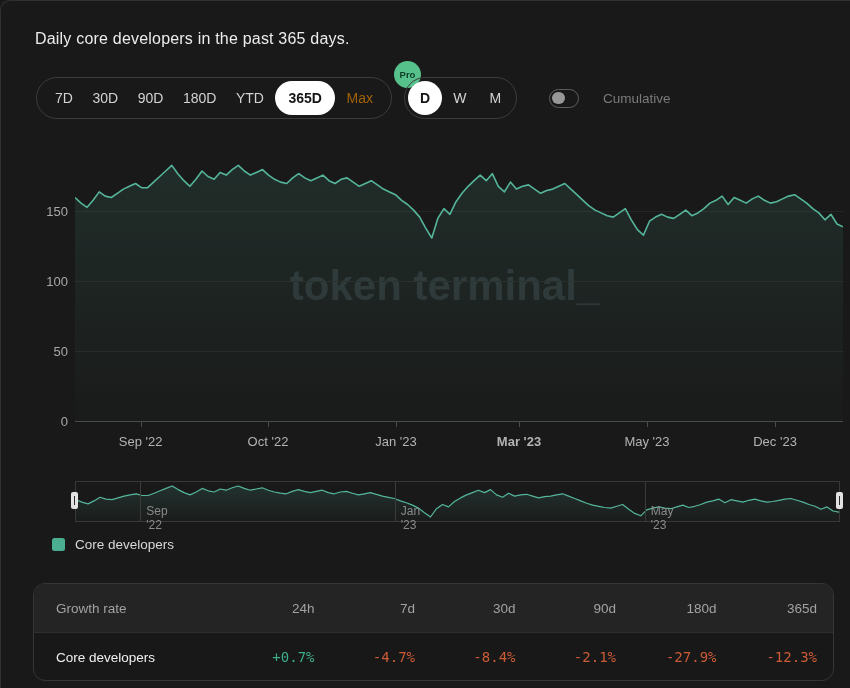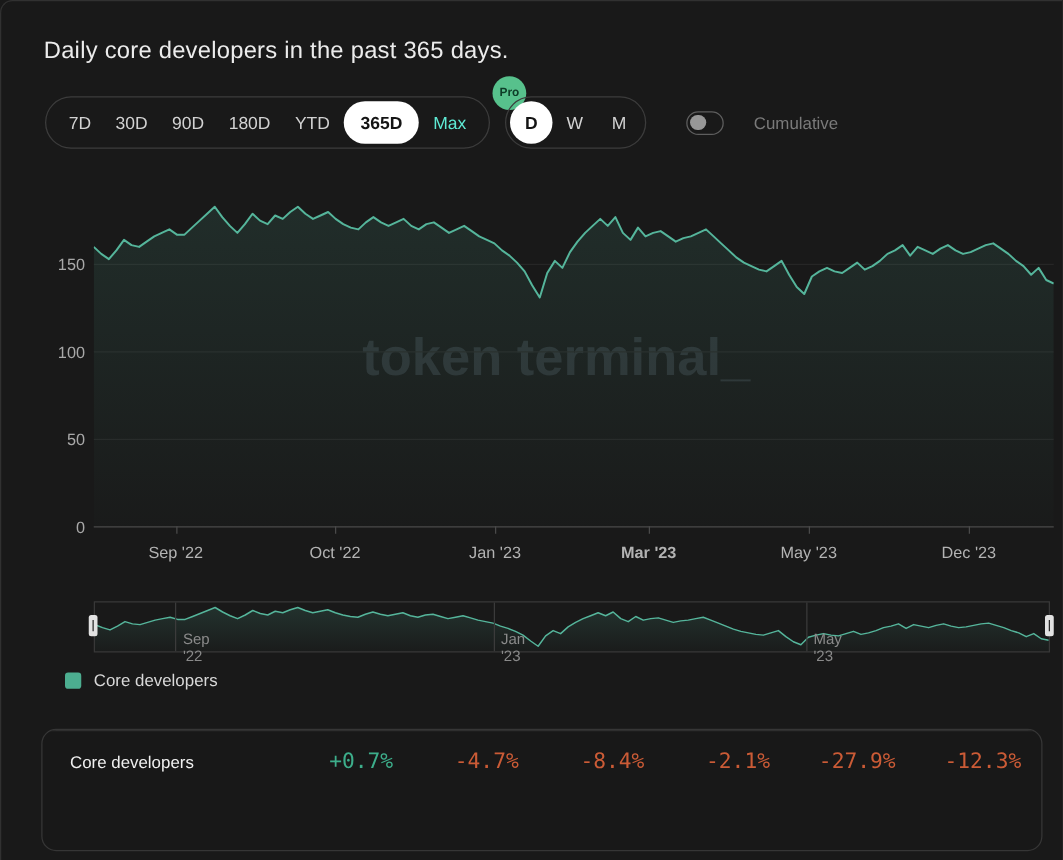--- a/index.html
+++ b/index.html
@@ -14,38 +14,38 @@
   #panel-edge {
     position:absolute; inset:0;
     border-top:1px solid #313131;
     border-left:1px solid #313131;
     border-top-left-radius:10px;
     pointer-events:none;
   }
   .abs { position:absolute; }
 
   
-  #page-title { left:35px; top:30px; font-size:19px; letter-spacing:.2px; color:#ececec; }
+  #page-title { left:35px; top:30px; font-size:16px; letter-spacing:.2px; color:#ececec; }
 
   
   #range-group {
     left:36px; top:77px; height:42px; width:356px;
     border:1px solid #3c3c3c; border-radius:21px;
     display:flex; align-items:center; justify-content:space-between;
     padding:0 10px;
   }
   .range-btn {
     font-size:14px; color:#d2d2d2; padding:0 8px; cursor:pointer;
     height:42px; display:flex; align-items:center;
   }
   .range-btn.selected {
     background:#ffffff; color:#141414; font-weight:700;
     height:34px; border-radius:17px; padding:0 13px;
   }
-  .range-btn.disabled { color:#5eead4; }
+  .range-btn.disabled { color:#a16207; }
 
   #pro-badge {
     left:374px; top:61px; width:27px; height:27px; border-radius:50%;
     display:flex; align-items:center; justify-content:center;
     font-size:9.5px; font-weight:700; color:#0e3d28;margin-left:20px;
   }
 
   
   #gran-group {
     left:404px; top:77px; height:42px; width:113px;
@@ -111,21 +111,21 @@
   }
   .t-row {
     display:grid; grid-template-columns:158px repeat(6, 1fr);
     align-items:center; padding:0 16px 0 22px;
   }
   #t-head { height:48px; background:#242424; color:#a2a2a2; font-size:13.5px; }
   #t-body { height:49px; border-top:1px solid #2e2e2e; }
   .t-cell { text-align:right; }
   .t-cell.first { text-align:left; }
   #t-body .t-cell.first { color:#f0f0f0; font-size:13.5px; }
-  .t-val { font-family:"DejaVu Sans Mono", monospace; font-size:17px; }
+  .t-val { font-family:"DejaVu Sans Mono", monospace; font-size:14px; }
   .t-val.pos { color:#3dae8b; }
   .t-val.neg { color:#cb5b36; }
 </style>
 </head>
 <body>
 
 <div id="panel-edge"></div>
 
 <div class="abs" id="page-title">Daily core developers in the past 365 days.</div>
 
@@ -213,20 +213,29 @@
 <div class="abs nav-handle" id="nav-handle-right" style="left:836px;">
     <div class="slit"></div>
   </div>
 
 <div class="abs" id="legend">
     <div class="legend-swatch" style="background: rgb(76, 174, 144);"></div>
     <div class="legend-label">Core developers</div>
   </div>
 
 <div class="abs" id="growth-table">
+  <div class="t-row" id="t-head">
+      <div class="t-cell first">Growth rate</div>
+      <div class="t-cell">24h</div>
+      <div class="t-cell">7d</div>
+      <div class="t-cell">30d</div>
+      <div class="t-cell">90d</div>
+      <div class="t-cell">180d</div>
+      <div class="t-cell">365d</div>
+    </div>
   <div class="t-row" id="t-body">
       <div class="t-cell first">Core developers</div>
       <div class="t-cell t-val pos">+0.7%</div>
       <div class="t-cell t-val neg">-4.7%</div>
       <div class="t-cell t-val neg">-8.4%</div>
       <div class="t-cell t-val neg">-2.1%</div>
       <div class="t-cell t-val neg">-27.9%</div>
       <div class="t-cell t-val neg">-12.3%</div>
     </div>
 </div>

